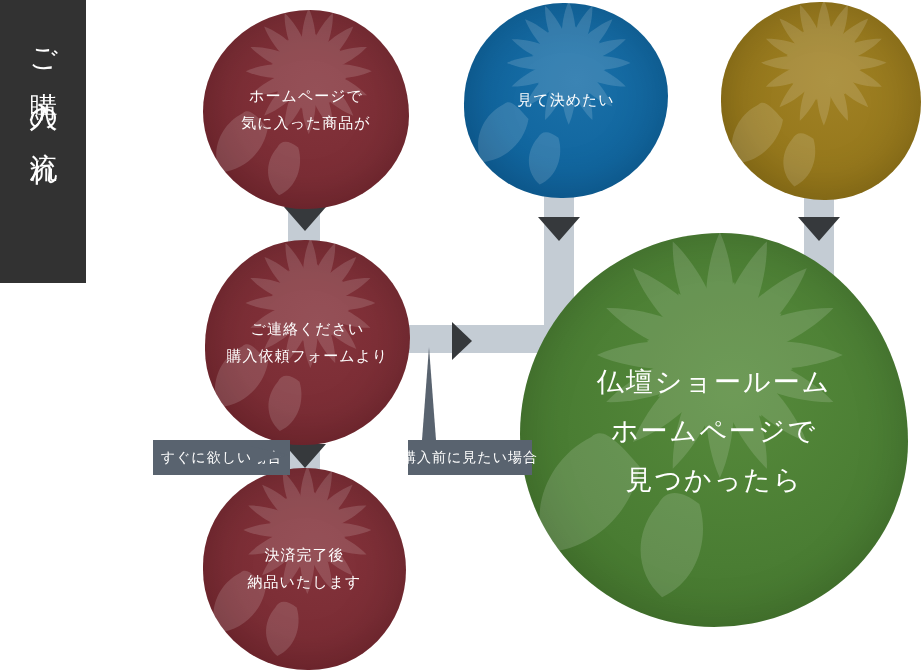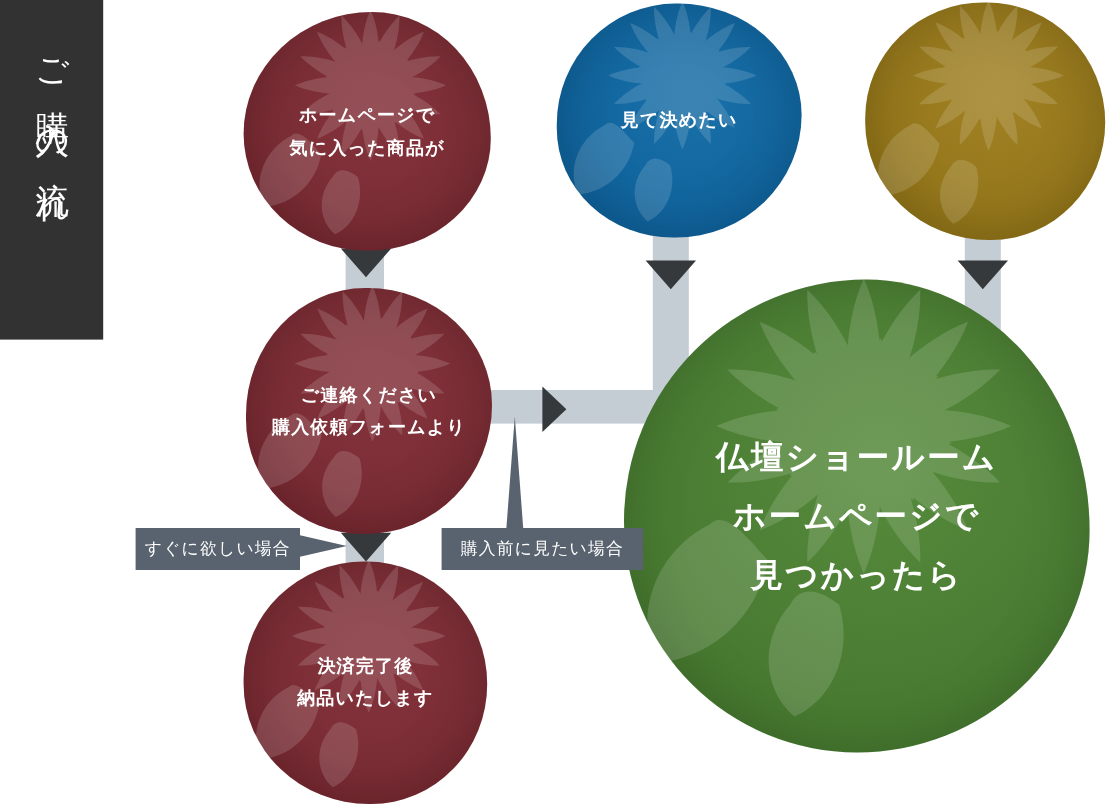--- a/index.html
+++ b/index.html
@@ -41,27 +41,28 @@
   .gold {background:radial-gradient(circle at 55% 40%, #a08124 0%, #96781c 55%, #856a12 100%);}
   .green{background:radial-gradient(circle at 55% 40%, #568a3b 0%, #4a7d33 55%, #407029 100%);}
   .kiku{
     position:absolute;left:2%;top:0;width:96%;height:96%;
     fill:#ffffff;opacity:.14;pointer-events:none;
   }
   .circle-text{
     position:relative;z-index:2;text-align:center;color:#ffffff;
     font-size:15px;line-height:27px;letter-spacing:1px;
   }
-  .circle-text span{display:block;white-space:nowrap;font-weight:bold;}
+  .circle-text span{display:block;white-space:nowrap;}
   .green .circle-text{font-size:27px;line-height:49px;letter-spacing:2px;text-align:center;}
   
   .callout{
     position:absolute;z-index:4;background:#59636f;color:#ffffff;
     font-size:14px;letter-spacing:1px;display:flex;align-items:center;justify-content:center;
     white-space:nowrap;
+    margin-left:40px;
   }
   .tail-right{
     position:absolute;width:0;height:0;z-index:4;
     border-top:9px solid transparent;border-bottom:9px solid transparent;
     border-left:39px solid #59636f;
   }
   .tail-up{
     position:absolute;width:0;height:0;z-index:4;
     border-left:7px solid transparent;border-right:7px solid transparent;
     border-bottom:93px solid #59636f;
@@ -178,18 +179,18 @@
       <span>決済完了後</span>
       <span>納品いたします</span>
     </div>
   </div>
 
   <div class="callout" style="left:113px;top:440px;width:137px;height:35px;">
     <span>すぐに欲しい場合</span>
   </div>
   <div class="tail-right" style="left:250px;top:446px;"></div>
 
-  <div class="callout" style="left:368px;top:440px;width:168px;height:35px;">
+  <div class="callout" style="left:368px;top:440px;width:124px;height:35px;">
     <span>購入前に見たい場合</span>
   </div>
   <div class="tail-up" style="left:422px;top:347px;"></div>
 
 </div>
 
 </body></html>

